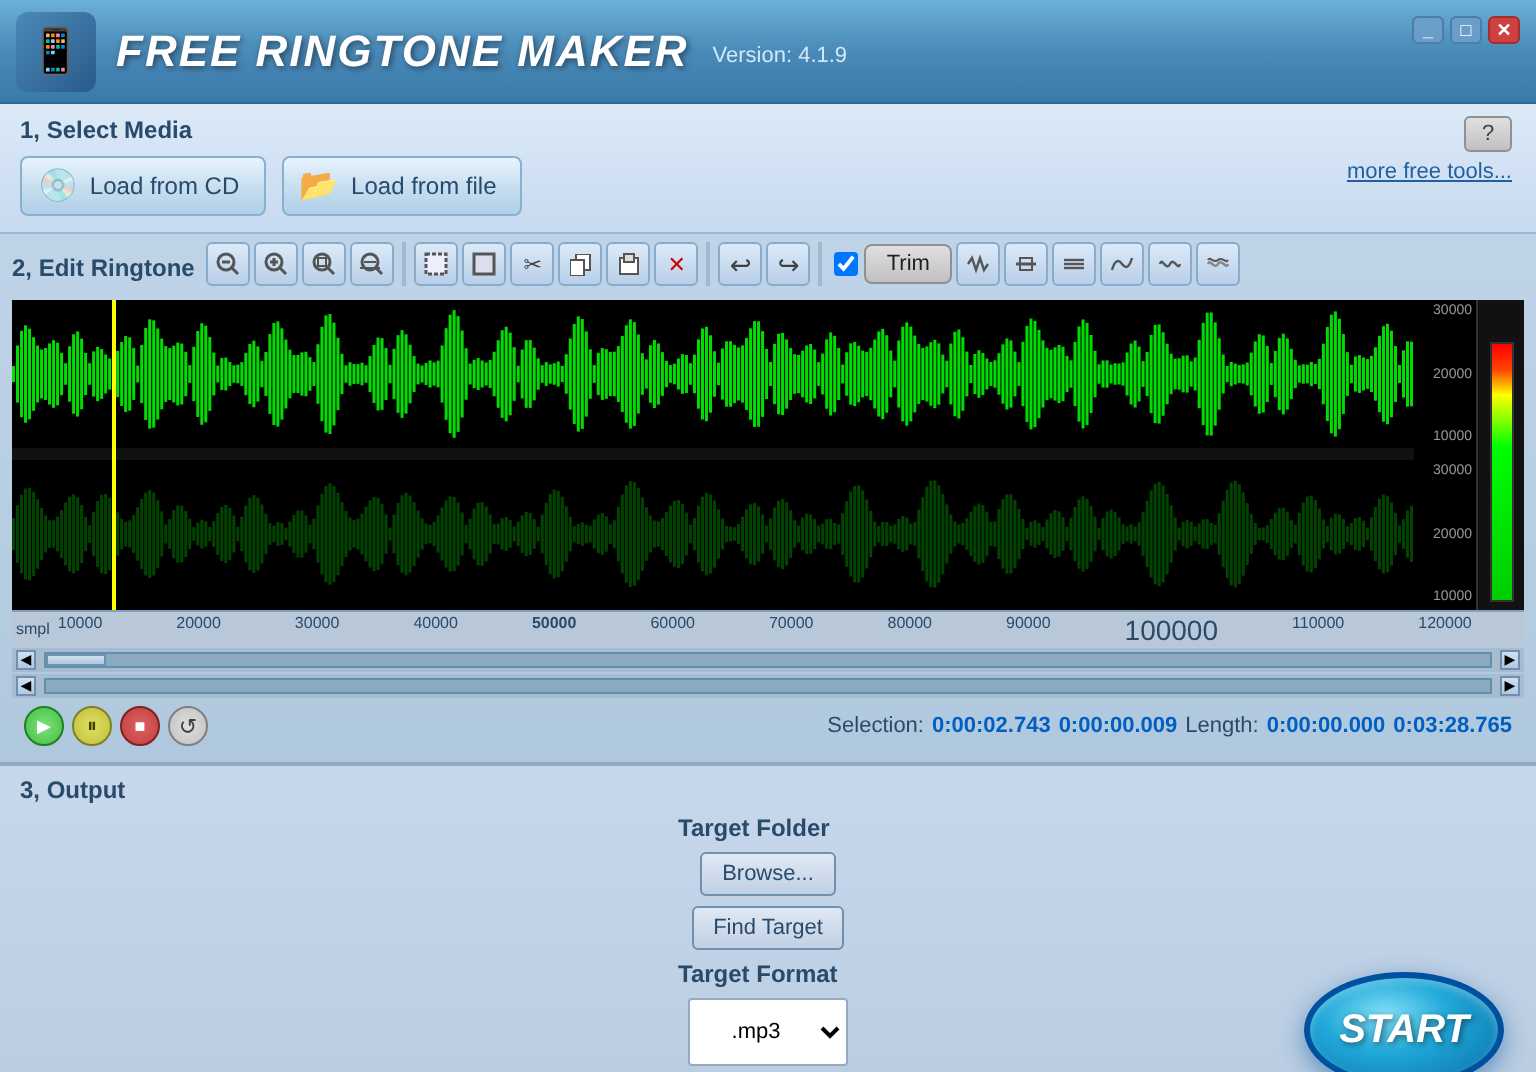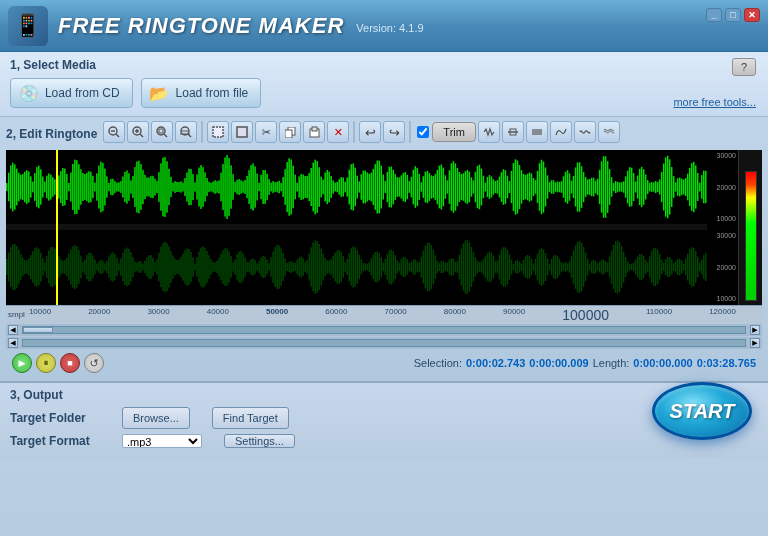--- a/index.html
+++ b/index.html
@@ -251,21 +251,22 @@
     #section-output {
       background: linear-gradient(to bottom, #d0e0f0 0%, #c0d4e8 100%);
       padding: 5px 10px;
       border-top: 1px solid #90aac0;
     }
 
     .output-row {
       display: flex;
       align-items: center;
       margin-bottom: 5px;
-      gap: 22px;
+      gap: 5px;
+      flex-direction: column;
     }
     .output-label {
       width: 90px;
       font-size: 12px;
       color: #2a4a6a;
       font-weight: bold;
     }
     .path-input {
       flex: 1;
       height: 22px;
@@ -281,25 +282,26 @@
       padding: 0 10px;
       background: linear-gradient(to bottom, #e0e8f4 0%, #c0d0e4 100%);
       border: 1px solid #7090b0;
       border-radius: 3px;
       cursor: pointer;
       font-size: 11px;
       color: #2a4a6a;
     }
     .format-select {
       width: 80px;
-      height: 14px;
+      height: 34px;
       border: 1px solid #90aac8;
       background: white;
       font-size: 11px;
       border-radius: 2px;
+      text-align: center;
     }
     .settings-btn {
       height: 14px;
       padding: 0 10px;
       background: linear-gradient(to bottom, #e0e8f4 0%, #c0d0e4 100%);
       border: 1px solid #7090b0;
       border-radius: 3px;
       cursor: pointer;
       font-size: 11px;
       color: #2a4a6a;
@@ -376,21 +378,21 @@
       <button class="media-btn">
         <span style="font-size:16px;">💿</span>
         <span>Load from CD</span>
       </button>
       <button class="media-btn">
         <span style="font-size:16px;">📂</span>
         <span>Load from file</span>
       </button>
     </div>
     <div id="help-btn" style="position:absolute;right:12px;top:6px;width:24px;height:18px;background:linear-gradient(to bottom,#e0e0e0,#c0c0c0);border:1px solid #909090;border-radius:3px;cursor:pointer;font-size:11px;display:flex;align-items:center;justify-content:center;color:#404040;">?</div>
-    <div id="more-tools" style="position:absolute;right:12px;top:44px;color:#2060a0;font-size:11px;text-decoration:underline;cursor:pointer;">more free tools...</div>
+    <div id="more-tools" style="position:absolute;right:12px;top:28px;color:#2060a0;font-size:11px;text-decoration:underline;cursor:pointer;">more free tools...</div>
   </div>
 
   <div id="section-edit">
     <div id="edit-header" style="display:flex;align-items:center;gap:6px;margin-bottom:3px;">
       <div class="section-label" style="margin:0;white-space:nowrap;">2, Edit Ringtone</div>
 
       <div id="edit-toolbar" style="display:flex;align-items:center;gap:2px;">
         <button class="toolbar-btn" title="Zoom out">
           <svg width="12" height="12" viewBox="0 0 12 12">
               <circle cx="5" cy="5" r="4" stroke="#555" stroke-width="1.5" fill="none"></circle>

